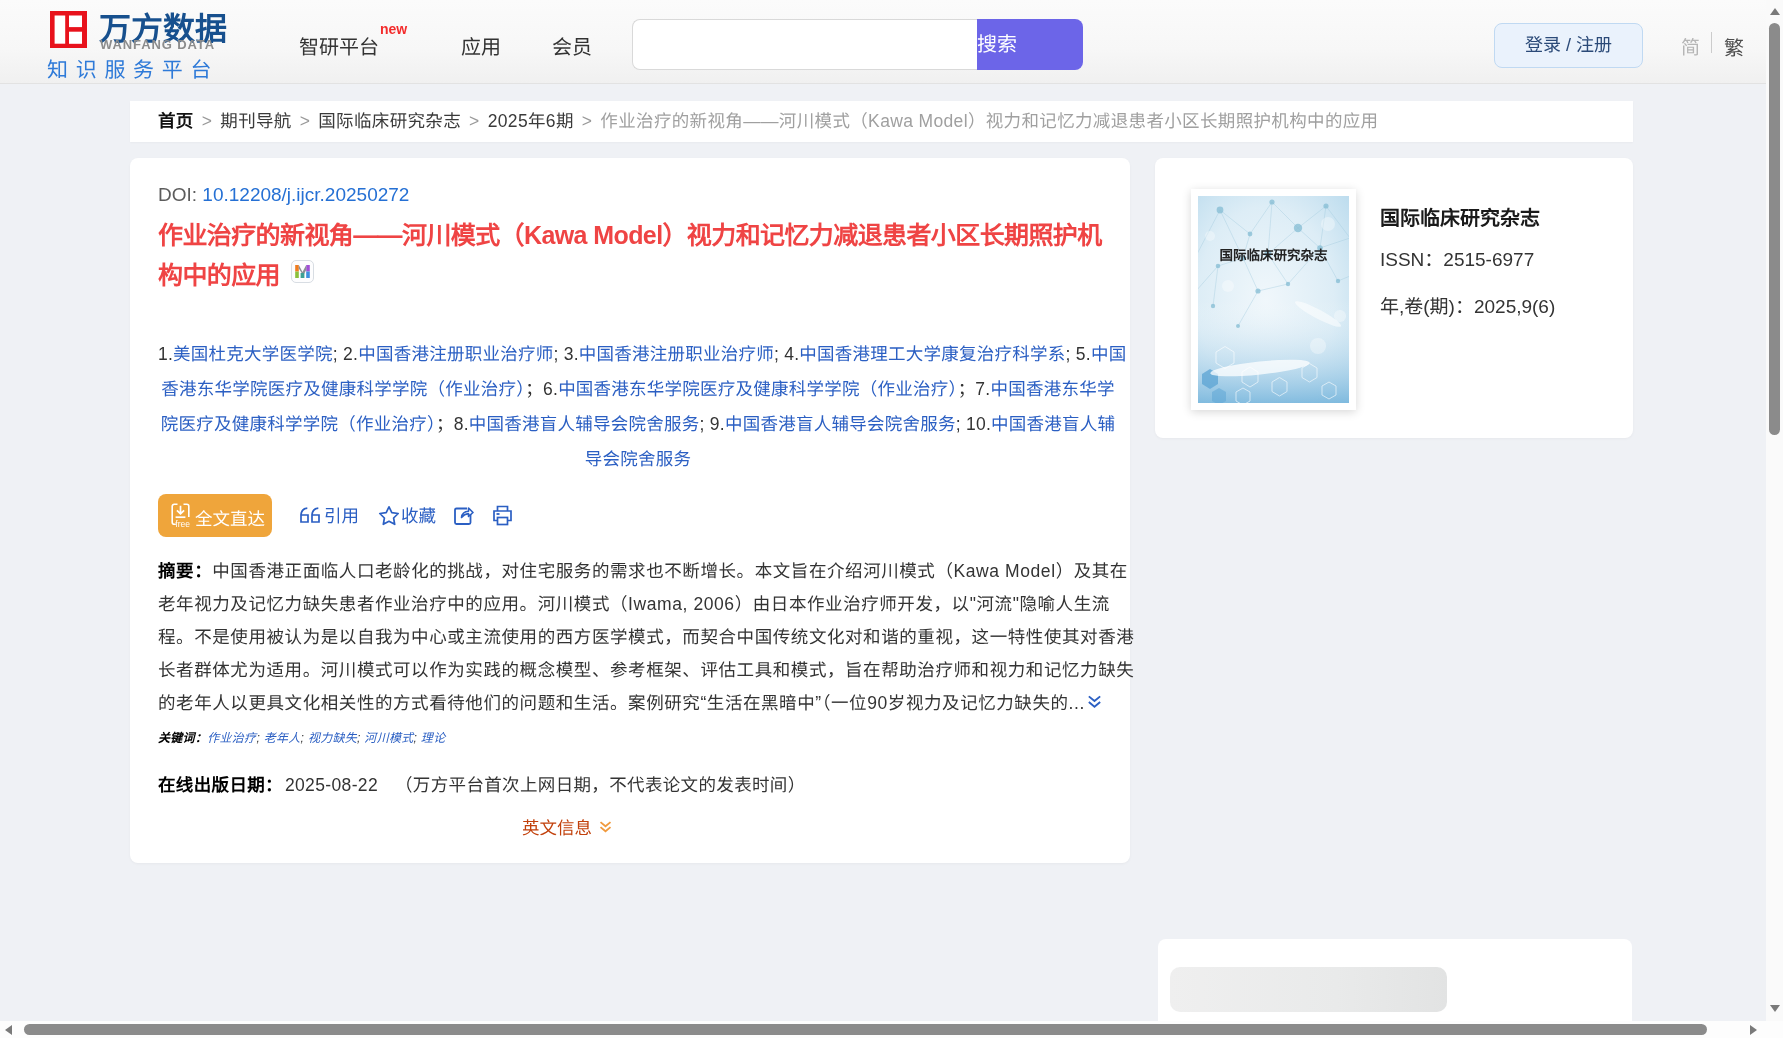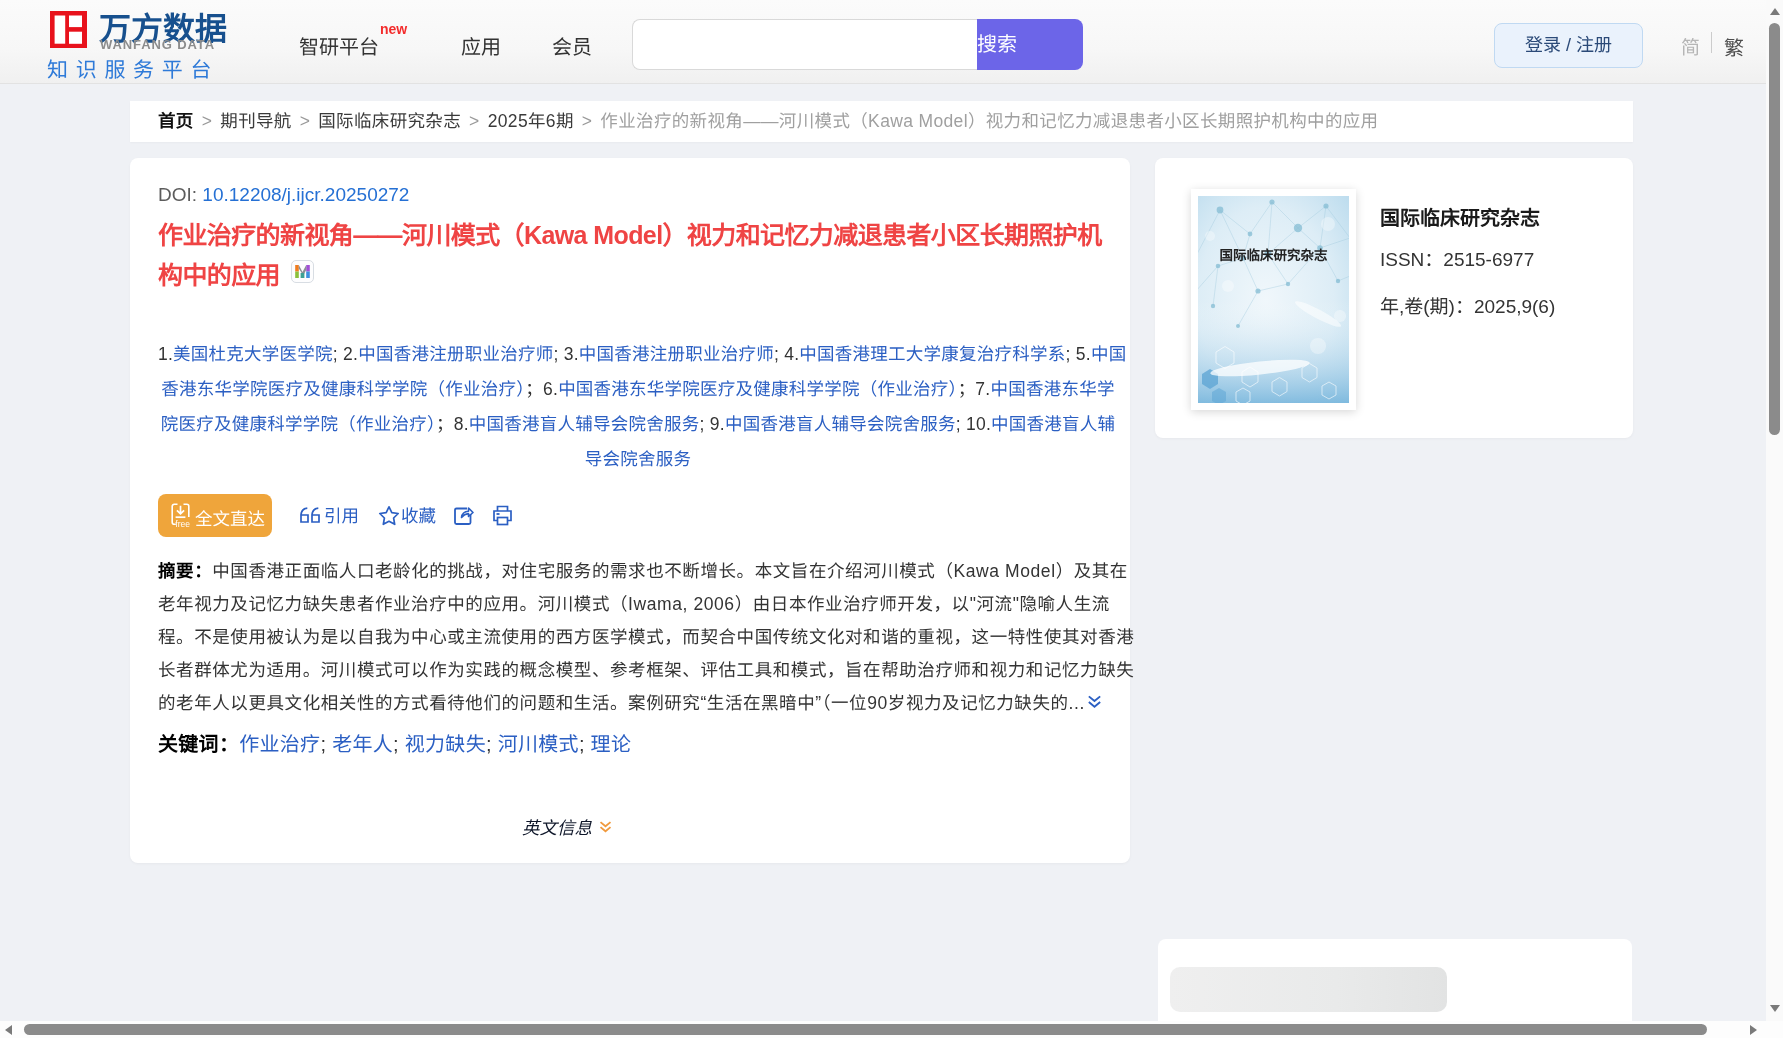--- a/index.html
+++ b/index.html
@@ -60,26 +60,26 @@
   .affil { position:absolute; left:28px; top:179px; width:960px; font-size:17.5px; color:#333; line-height:35px; white-space:nowrap; letter-spacing:0.25px;text-align:center; }
   .affil a { color:#2b5fc3; text-decoration:none; }
   .btn-row { position:absolute; left:28px; top:336px; height:43px; width:900px; }
   .free-btn { position:absolute; left:0; top:0; width:114px; height:43px; background:#efa53b; border-radius:8px; color:#fff; font-size:17.5px; }
   .free-btn .txt { position:absolute; left:37px; top:11px; }
   .cite { position:absolute; left:141px; top:8px; color:#2b5fc3; font-size:17.5px; white-space:nowrap; }
   .fav { position:absolute; left:220px; top:8px; color:#2b5fc3; font-size:17.5px; white-space:nowrap; }
   .icon-btn { position:absolute; top:11px; }
   .abstract { position:absolute; left:28px; top:397px; width:965px; font-size:17.5px; color:#333; line-height:33px; white-space:nowrap; letter-spacing:0.58px; }
   .abstract b { color:#000; }
-  .kw { position:absolute; left:28px; top:570px; font-size:20px; color:#333; letter-spacing:0.3px; }
+  .kw { position:absolute; left:28px; top:570px; font-size:12px; color:#333; letter-spacing:0.3px;font-style:italic; }
   .kw b { color:#000; }
   .kw a { color:#2b5fc3; text-decoration:none; }
   .pubdate { position:absolute; left:28px; top:613px; font-size:17.5px; color:#333; letter-spacing:0.35px; }
   .pubdate b { color:#000; }
-  .en-toggle { position:absolute; left:0; top:656px; width:876px; text-align:center; font-size:17.5px; color:#0f172a;font-style:italic; }
+  .en-toggle { position:absolute; left:0; top:656px; width:876px; text-align:center; font-size:17.5px; color:#c2410c; }
 
   
   .side-card1 { position:absolute; left:1155px; top:158px; width:478px; height:280px; background:#fff; border-radius:8px; box-shadow:0 1px 3px rgba(0,0,0,0.04); }
   .cover-wrap { position:absolute; left:36px; top:31px; width:165px; height:221px; background:#fff; box-shadow:0 2px 9px rgba(0,0,0,0.16); padding:7px; }
   .side-info { position:absolute; left:225px; top:44px; }
   .side-title { font-size:20px; font-weight:bold; color:#1a1a1a; }
   .side-row { font-size:19px; color:#333; }
   .side-card2 { position:absolute; left:1158px; top:939px; width:474px; height:82px; background:#fff; border-radius:8px 8px 0 0; }
   .placeholder { position:absolute; left:12px; top:28px; width:277px; height:45px; border-radius:10px; background:linear-gradient(90deg,#efefef,#e9eaea 60%,#e2e3e3); }
 
@@ -167,20 +167,21 @@
           <rect x="5.5" y="12.5" width="10" height="7"></rect>
           <path d="M4.5 9 h3" stroke-width="1.8"></path>
         </svg>
       </div>
     </div>
     <div class="abstract"><b>摘要：</b>中国香港正面临人口老龄化的挑战，对住宅服务的需求也不断增长。本文旨在介绍河川模式（Kawa Model）及其在<br>老年视力及记忆力缺失患者作业治疗中的应用。河川模式（Iwama, 2006）由日本作业治疗师开发，以"河流"隐喻人生流<br>程。不是使用被认为是以自我为中心或主流使用的西方医学模式，而契合中国传统文化对和谐的重视，这一特性使其对香港<br>长者群体尤为适用。河川模式可以作为实践的概念模型、参考框架、评估工具和模式，旨在帮助治疗师和视力和记忆力缺失<br>的老年人以更具文化相关性的方式看待他们的问题和生活。案例研究“生活在黑暗中”（一位90岁视力及记忆力缺失的...<svg width="19" height="17" viewBox="0 0 20 18" fill="none" stroke="#2b5fc3" stroke-width="2" style="vertical-align:-2px;">
           <path d="M4 2.5 L10 7.5 L16 2.5"></path>
           <path d="M4 8.5 L10 13.5 L16 8.5"></path>
         </svg></div>
     <div class="kw"><b>关键词：</b><a>作业治疗</a>; <a>老年人</a>; <a>视力缺失</a>; <a>河川模式</a>; <a>理论</a></div>
+    <div class="pubdate"><b>在线出版日期：</b><span style="margin-left:2px;">2025-08-22</span><span style="margin-left:17px;">（万方平台首次上网日期，不代表论文的发表时间）</span></div>
     <div class="en-toggle">英文信息 <svg width="17" height="15" viewBox="0 0 20 18" fill="none" stroke="#f09a3e" stroke-width="2.2" style="vertical-align:-1px;">
           <path d="M4 2.5 L10 7.5 L16 2.5"></path>
           <path d="M4 8.5 L10 13.5 L16 8.5"></path>
         </svg></div>
   </div>
 
   <div class="side-card1">
     <div class="cover-wrap">
       <svg width="151" height="207" viewBox="0 0 151 207">
         <defs>

